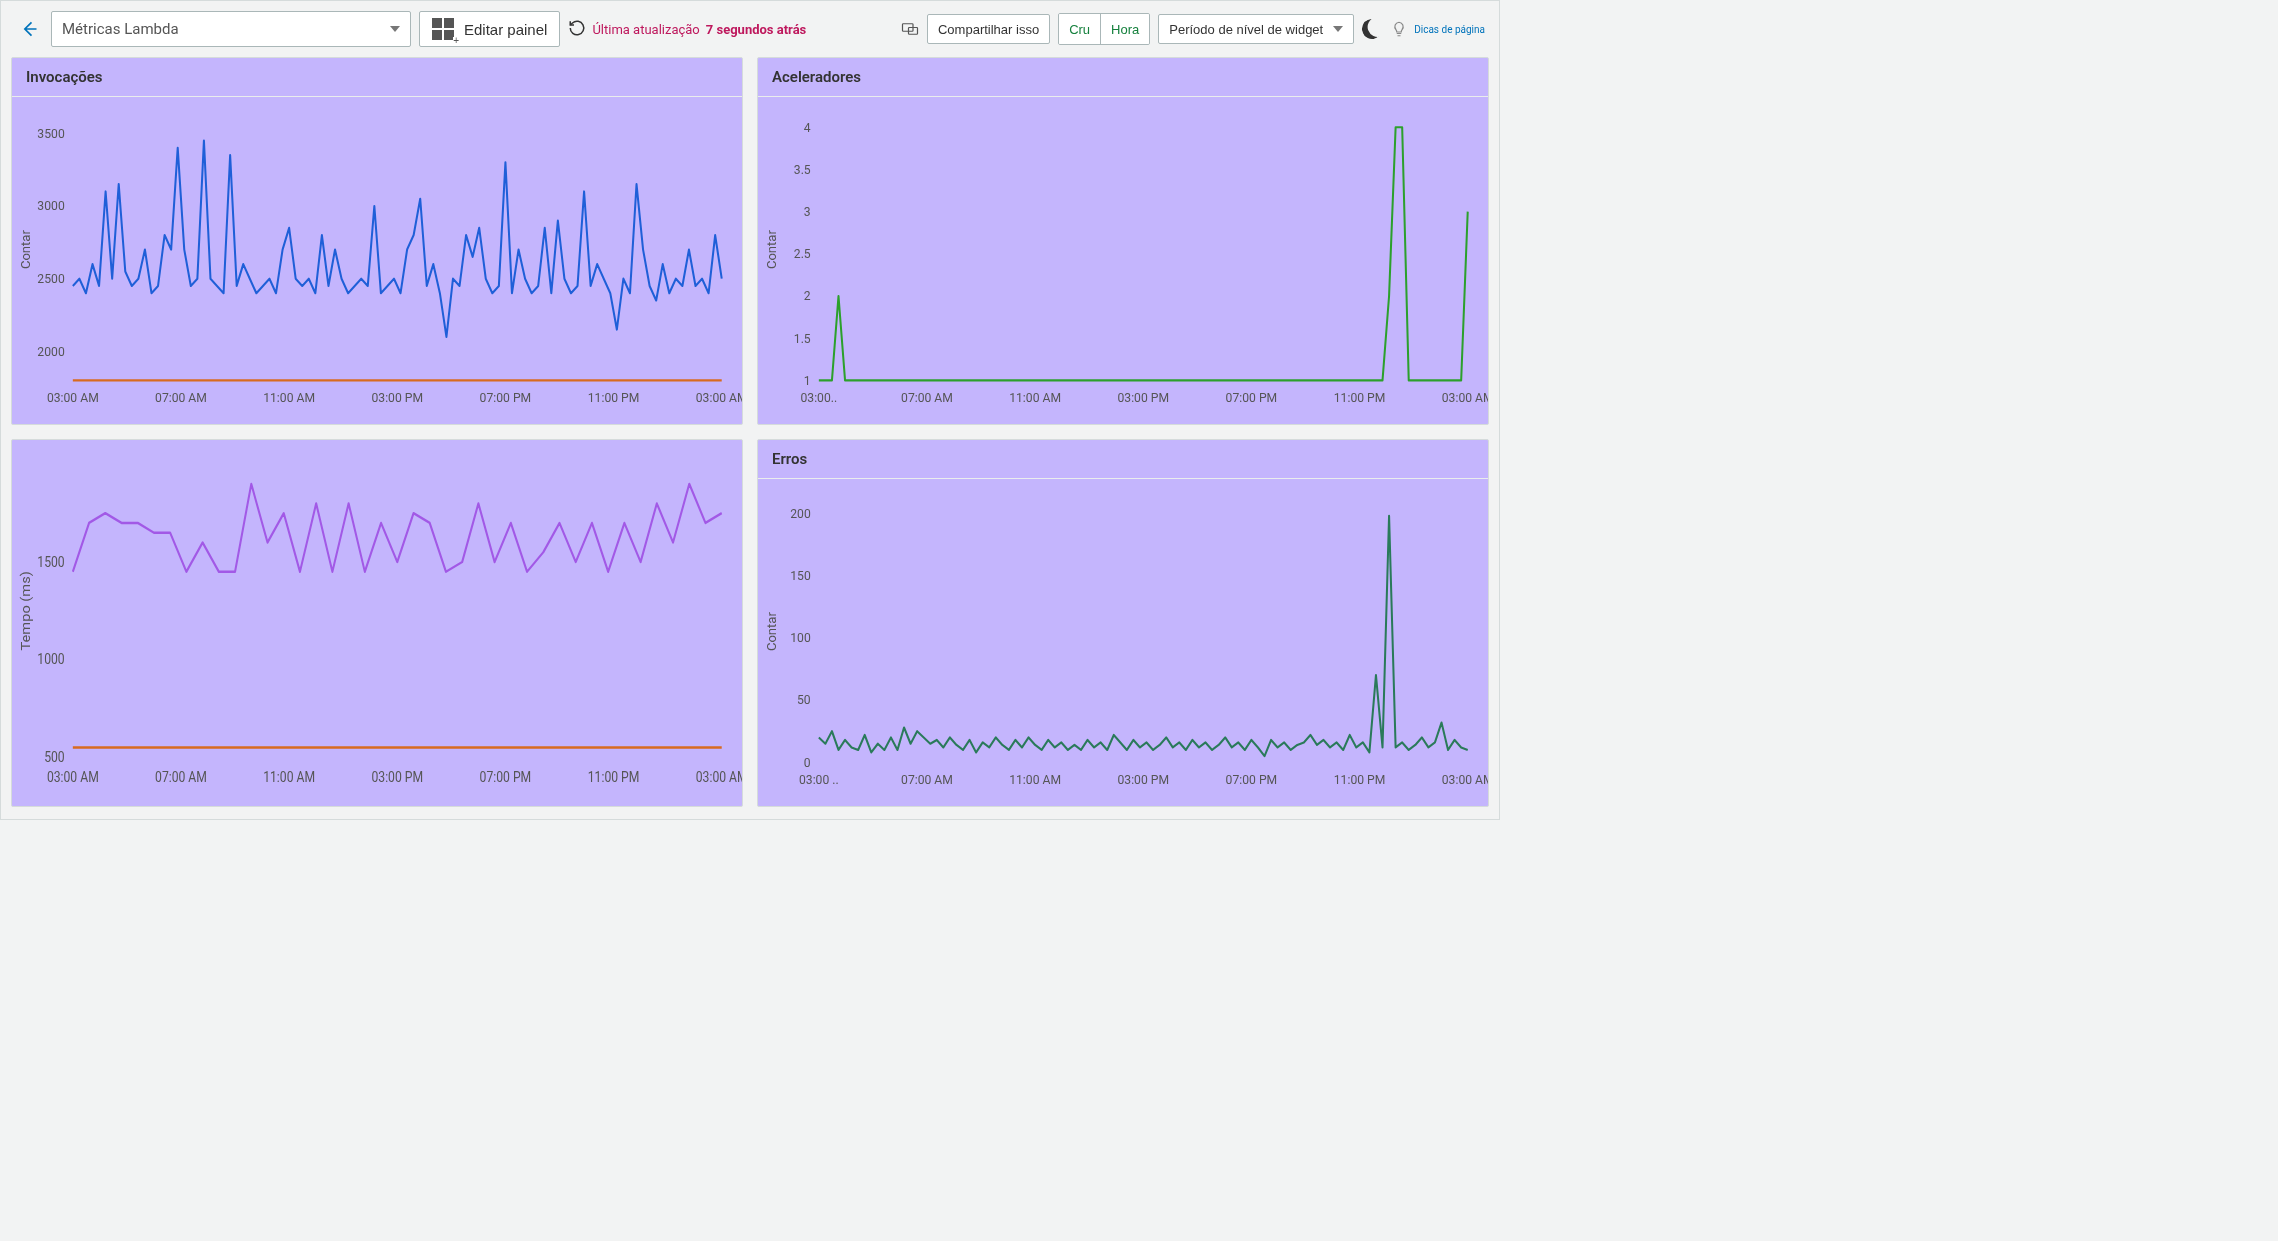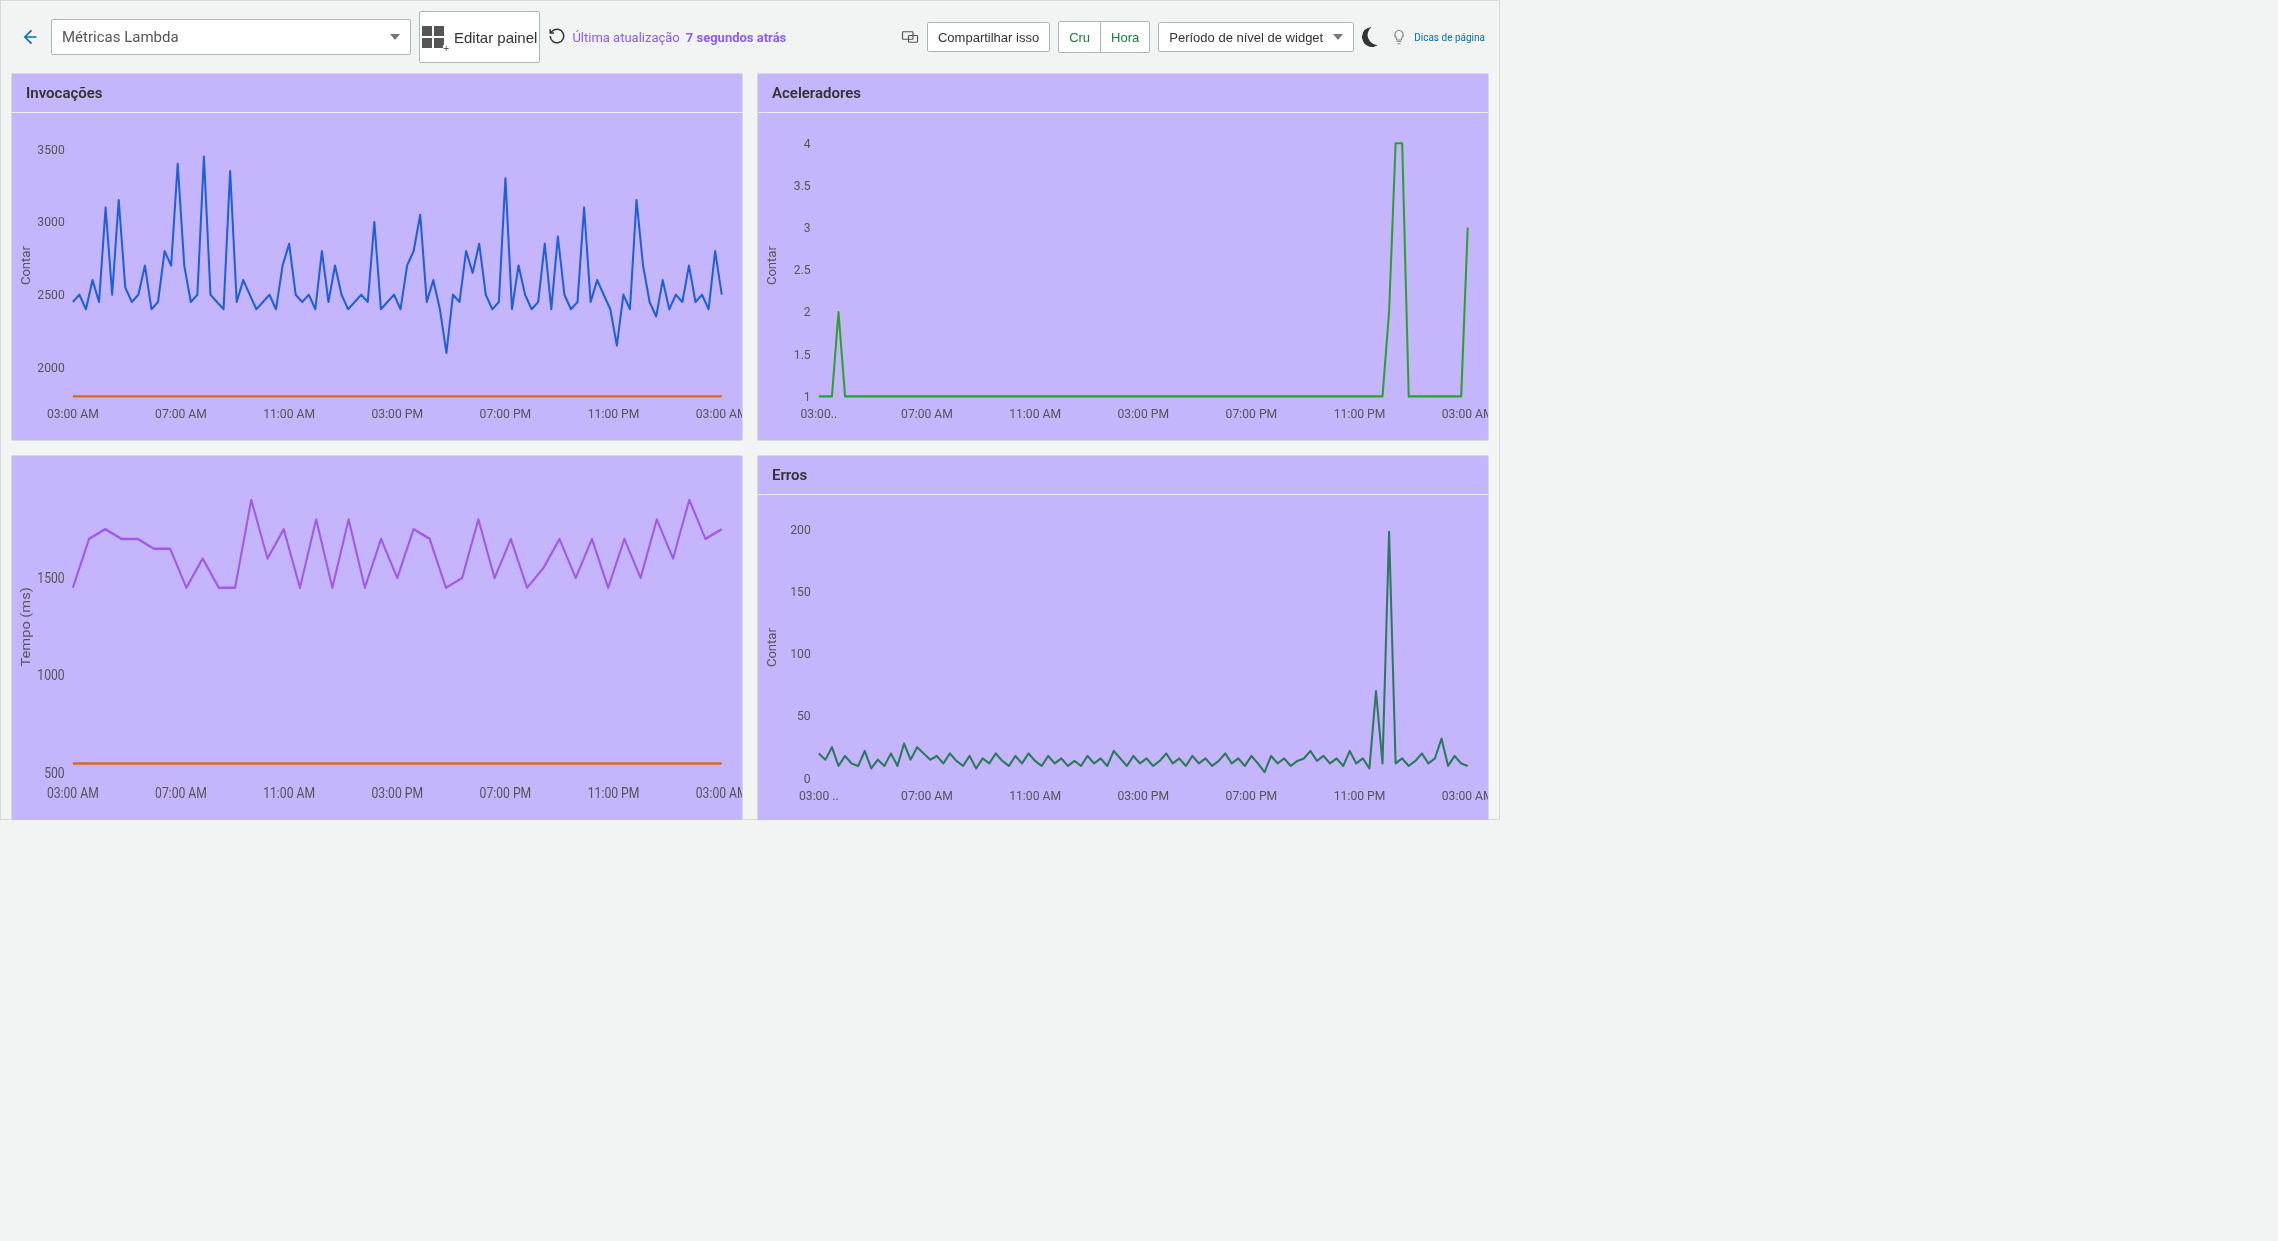--- a/index.html
+++ b/index.html
@@ -24,37 +24,37 @@
     flex: 0 0 360px; height: 36px;
     background: #fff; border: 1px solid #aab7b8; border-radius: 2px;
     display: flex; align-items: center; justify-content: space-between;
     padding: 0 10px; color: #555; font-size: 15px; cursor: pointer;
   }
   .caret-down {
     width: 0; height: 0; border-left: 5px solid transparent;
     border-right: 5px solid transparent; border-top: 6px solid #777;
   }
   .btn {
-    height: 52px; background: #fff; border: 1px solid #aab7b8; border-radius: 2px;
-    display: inline-flex; align-items: center; padding: 0 2px; gap: 10px;
+    height: 36px; background: #fff; border: 1px solid #aab7b8; border-radius: 2px;
+    display: inline-flex; align-items: center; padding: 0 12px; gap: 10px;
     font-size: 15px; color: #333; cursor: pointer;
   }
   .small-btn { height: 30px; font-size: 13px; padding: 0 10px; }
   .edit-icon {
     display: grid; grid-template-columns: 10px 10px; grid-template-rows: 10px 10px;
     gap: 2px;
   }
   .edit-icon span { background: #555; width: 10px; height: 10px; }
   .edit-icon span:nth-child(4) { position: relative; }
   .edit-icon span:nth-child(4)::after {
     content: "+"; position: absolute; right: -5px; bottom: -5px;
     font-size: 10px; background: #fff; color: #555; line-height: 8px;
   }
   .refresh-icon svg, .monitor-icon svg, .moon-icon, .bulb-icon svg { width: 18px; height: 18px; }
-  .refresh { display: flex; align-items: center; gap: 6px; color: #8b5cf6; font-size: 13px; }
+  .refresh { display: flex; align-items: center; gap: 6px; color: #be185d; font-size: 13px; }
   .spacer { flex: 1; }
   .monitor-icon { color: #555; display: flex; align-items: center; }
   .seg { display: inline-flex; border: 1px solid #aab7b8; border-radius: 2px; overflow: hidden; }
   .seg button { border: none; background: #fff; height: 30px; padding: 0 10px; font-size: 13px; color: #15803d; cursor: pointer; }
   .seg button + button { border-left: 1px solid #aab7b8; }
   .moon-icon { width: 20px; height: 20px; border-radius: 50%; box-shadow: inset 6px 0 0 0 #333; transform: rotate(-20deg); cursor: pointer; }
   .page-tips { display: inline-flex; align-items: center; gap: 6px; color: #0073bb; cursor: pointer; font-size: 10px; }
   .bulb-icon { color: #888; display: flex; }
 
   .grid {

